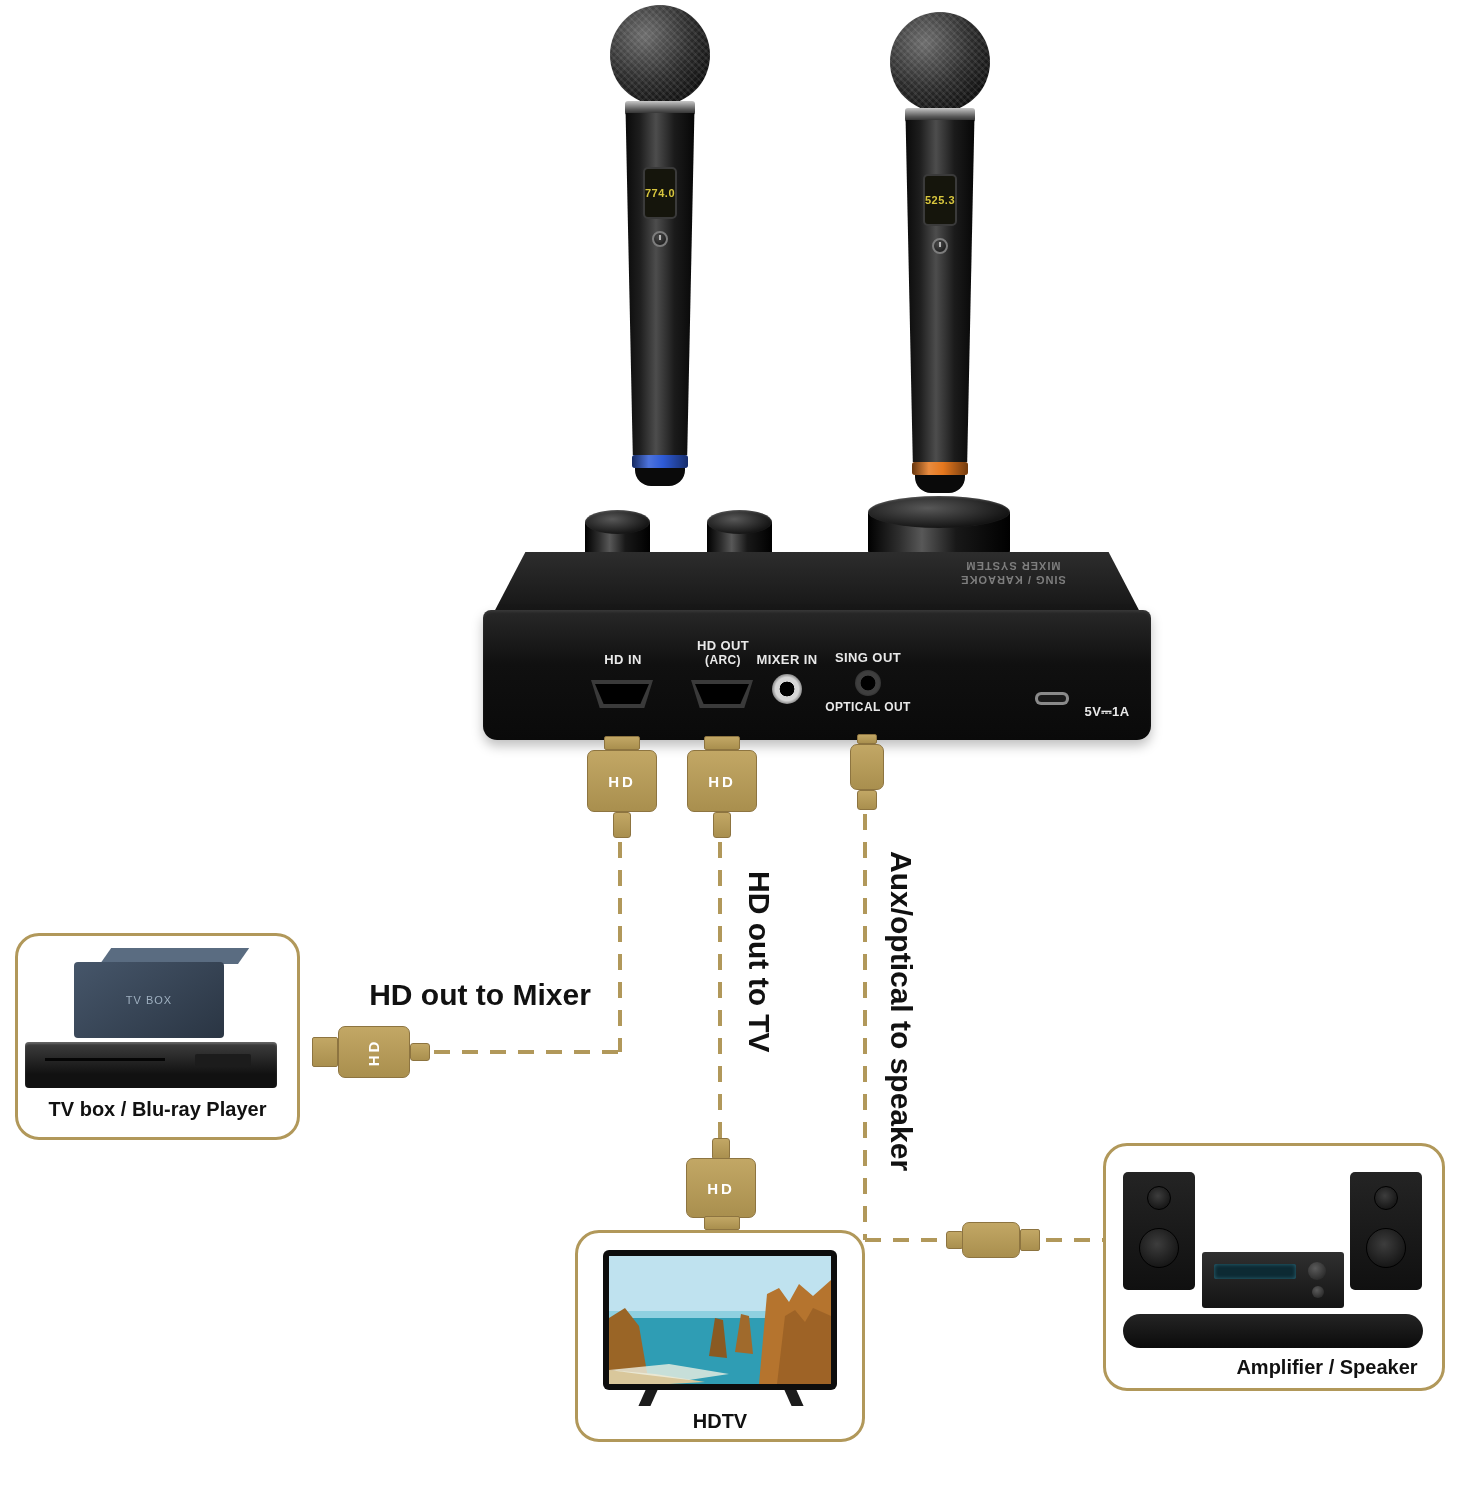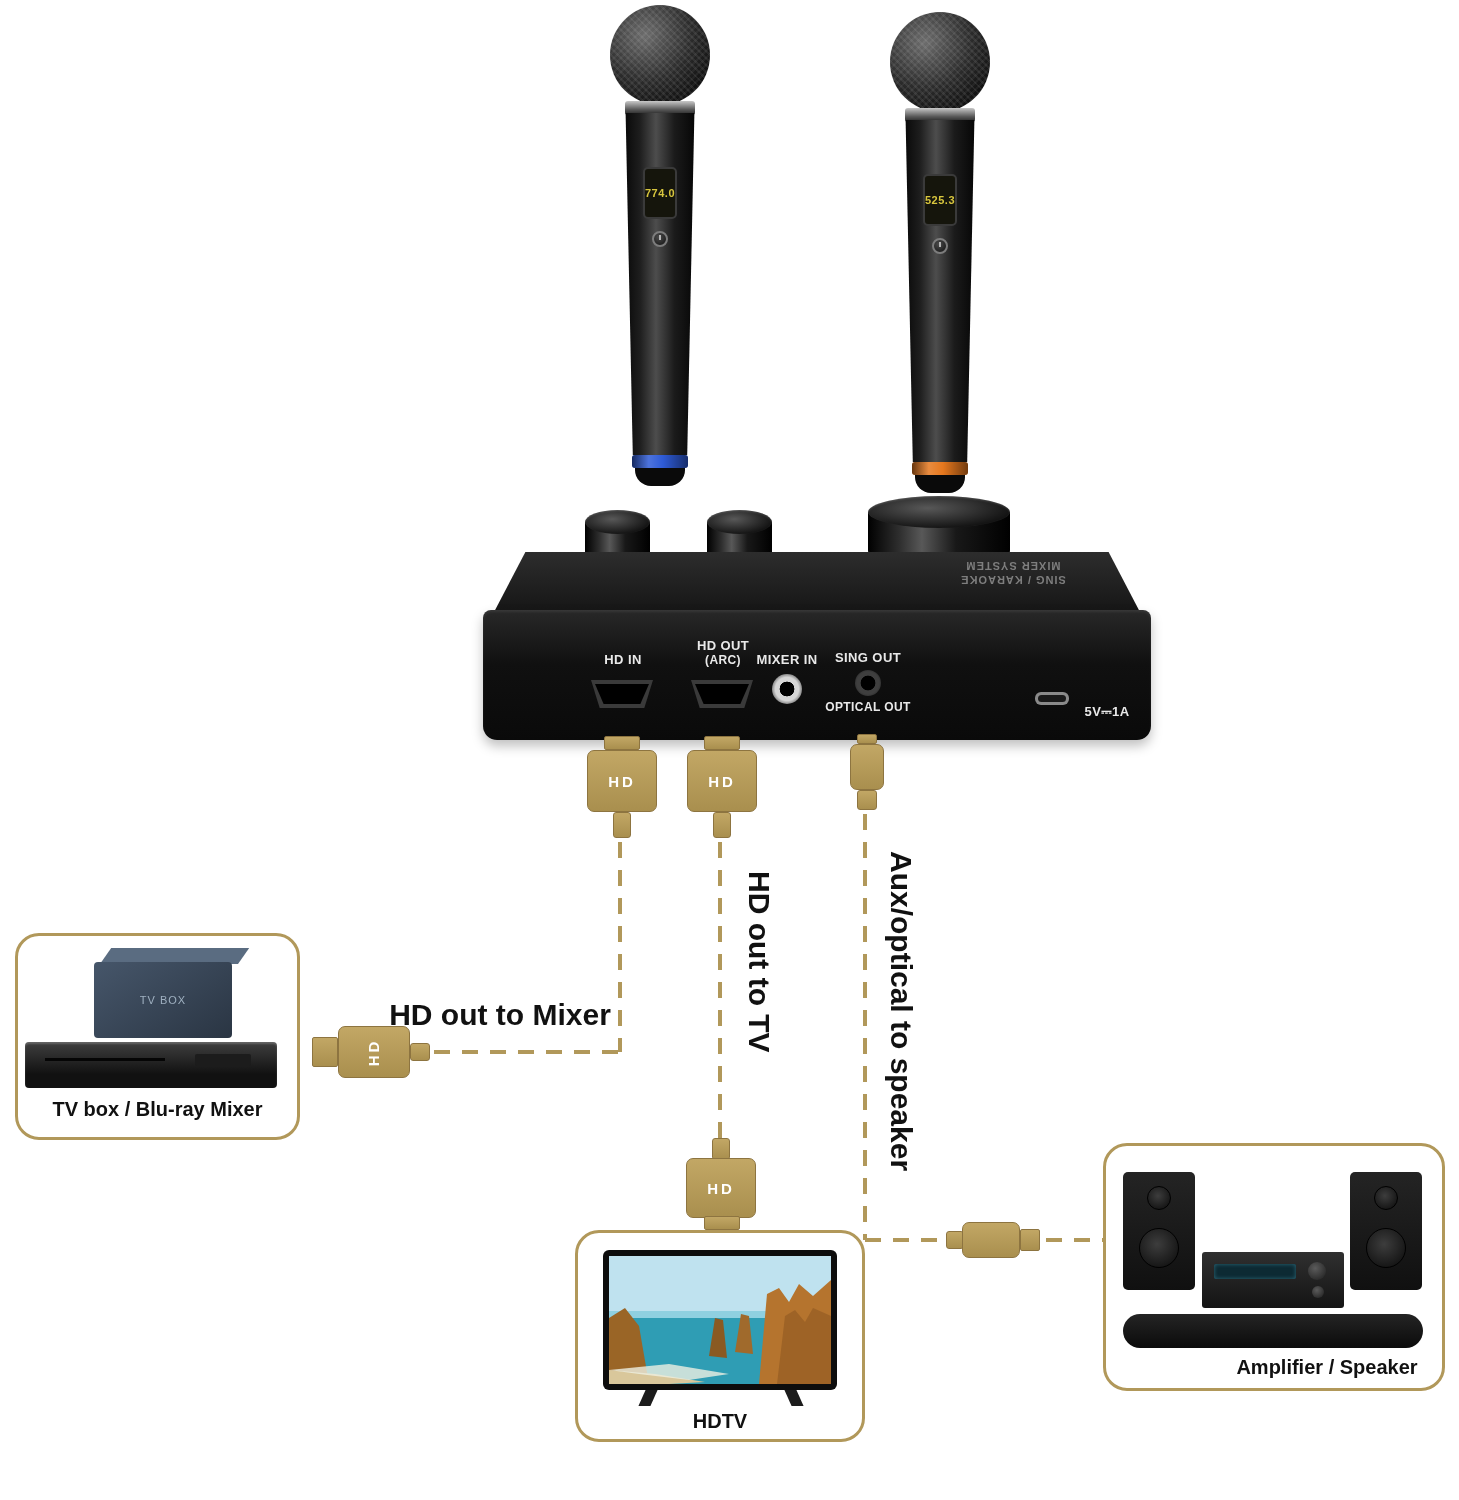--- a/index.html
+++ b/index.html
@@ -213,34 +213,34 @@
   <div class="plug plug-cable" style="left:712px;top:1138px;width:18px;height:22px;"></div>
   <div class="plug plug-body" style="left:686px;top:1158px;width:70px;height:60px;">
     <span>HD</span>
   </div>
   <div class="plug plug-neck" style="left:704px;top:1216px;width:36px;height:14px;"></div>
 
   <div class="plug plug-cable" style="left:946px;top:1231px;width:18px;height:18px;"></div>
   <div class="plug plug-body" style="left:962px;top:1222px;width:58px;height:36px;"></div>
   <div class="plug plug-neck" style="left:1020px;top:1229px;width:20px;height:22px;"></div>
 
-  <div class="annotation" style="left:368px;top:978px;width:264px;margin-top:20px;">HD out to Mixer</div>
+  <div class="annotation" style="left:348px;top:978px;width:264px;">HD out to Mixer</div>
   <div class="annotation vertical" style="left:742px;top:862px;height:200px;">HD out to TV</div>
   <div class="annotation vertical" style="left:884px;top:850px;height:322px;">Aux/optical to speaker</div>
 
   <div class="group-border" style="left:15px;top:933px;width:285px;height:207px;"></div>
   <div class="tvbox-topface" style="left:100px;top:948px;width:138px;height:16px;"></div>
-  <div class="tvbox-front" style="left:94px;top:962px;width:138px;height:76px;align-items:center;">
+  <div class="tvbox-front" style="left:74px;top:962px;width:150px;height:76px;align-items:center;">
     <span>TV BOX</span>
   </div>
   <div class="bdplayer" style="left:25px;top:1042px;width:252px;height:46px;">
     <div class="bd-slot" style="left:20px;top:16px;width:120px;height:3px;"></div>
     <div class="bd-display" style="left:170px;top:12px;width:56px;height:12px;"></div>
   </div>
-  <div class="caption" style="left:25px;top:1098px;width:265px;">TV box / Blu-ray Mixer</div>
+  <div class="caption" style="left:25px;top:1098px;width:265px;">TV box / Blu-ray Player</div>
 
   <div class="group-border" style="left:575px;top:1230px;width:290px;height:212px;"></div>
   <div class="tv-frame" style="left:603px;top:1250px;width:234px;height:140px;">
     <svg width="222" height="128" viewBox="0 0 222 128">
       <rect width="222" height="128" fill="#bfe2ef"></rect>
       <rect y="58" width="222" height="70" fill="#2f9db4"></rect>
       <rect y="55" width="222" height="7" fill="#8fd0e0"></rect>
       <polygon points="0,128 0,62 16,52 30,70 40,128" fill="#9a6526"></polygon>
       <polygon points="100,100 106,62 114,64 118,102" fill="#8a5a22"></polygon>
       <polygon points="126,96 132,58 140,60 144,98" fill="#a06a2c"></polygon>

